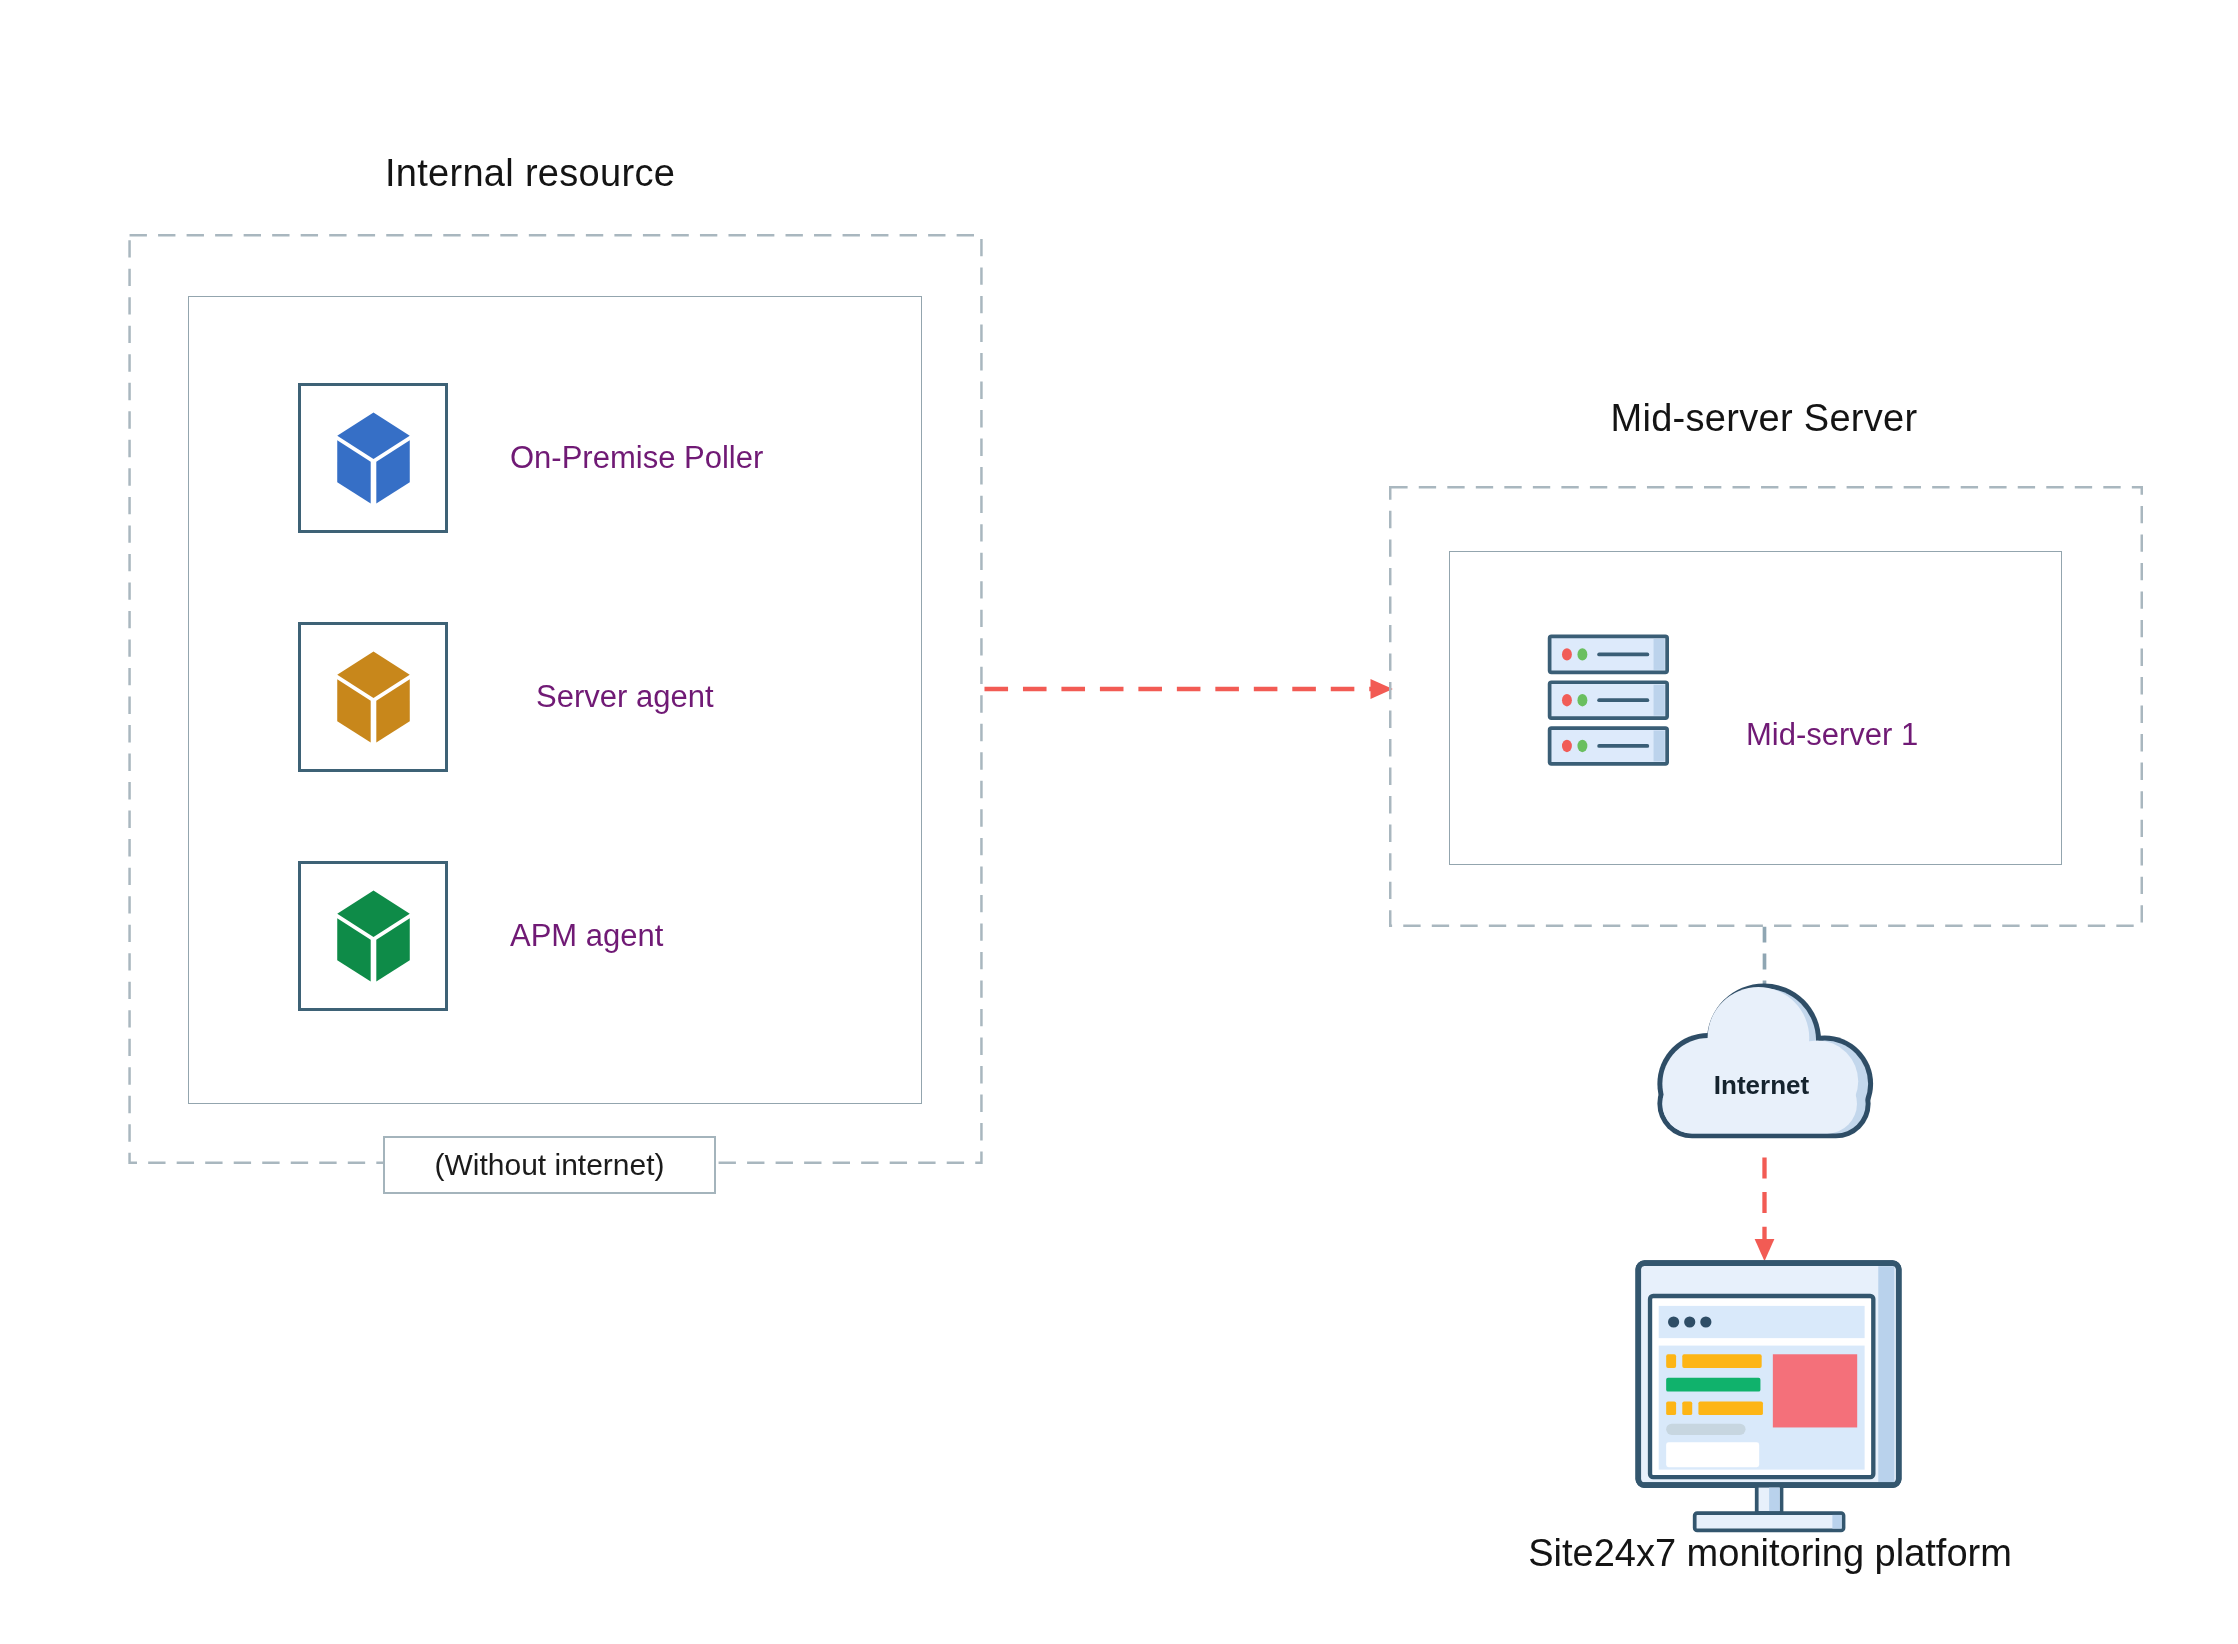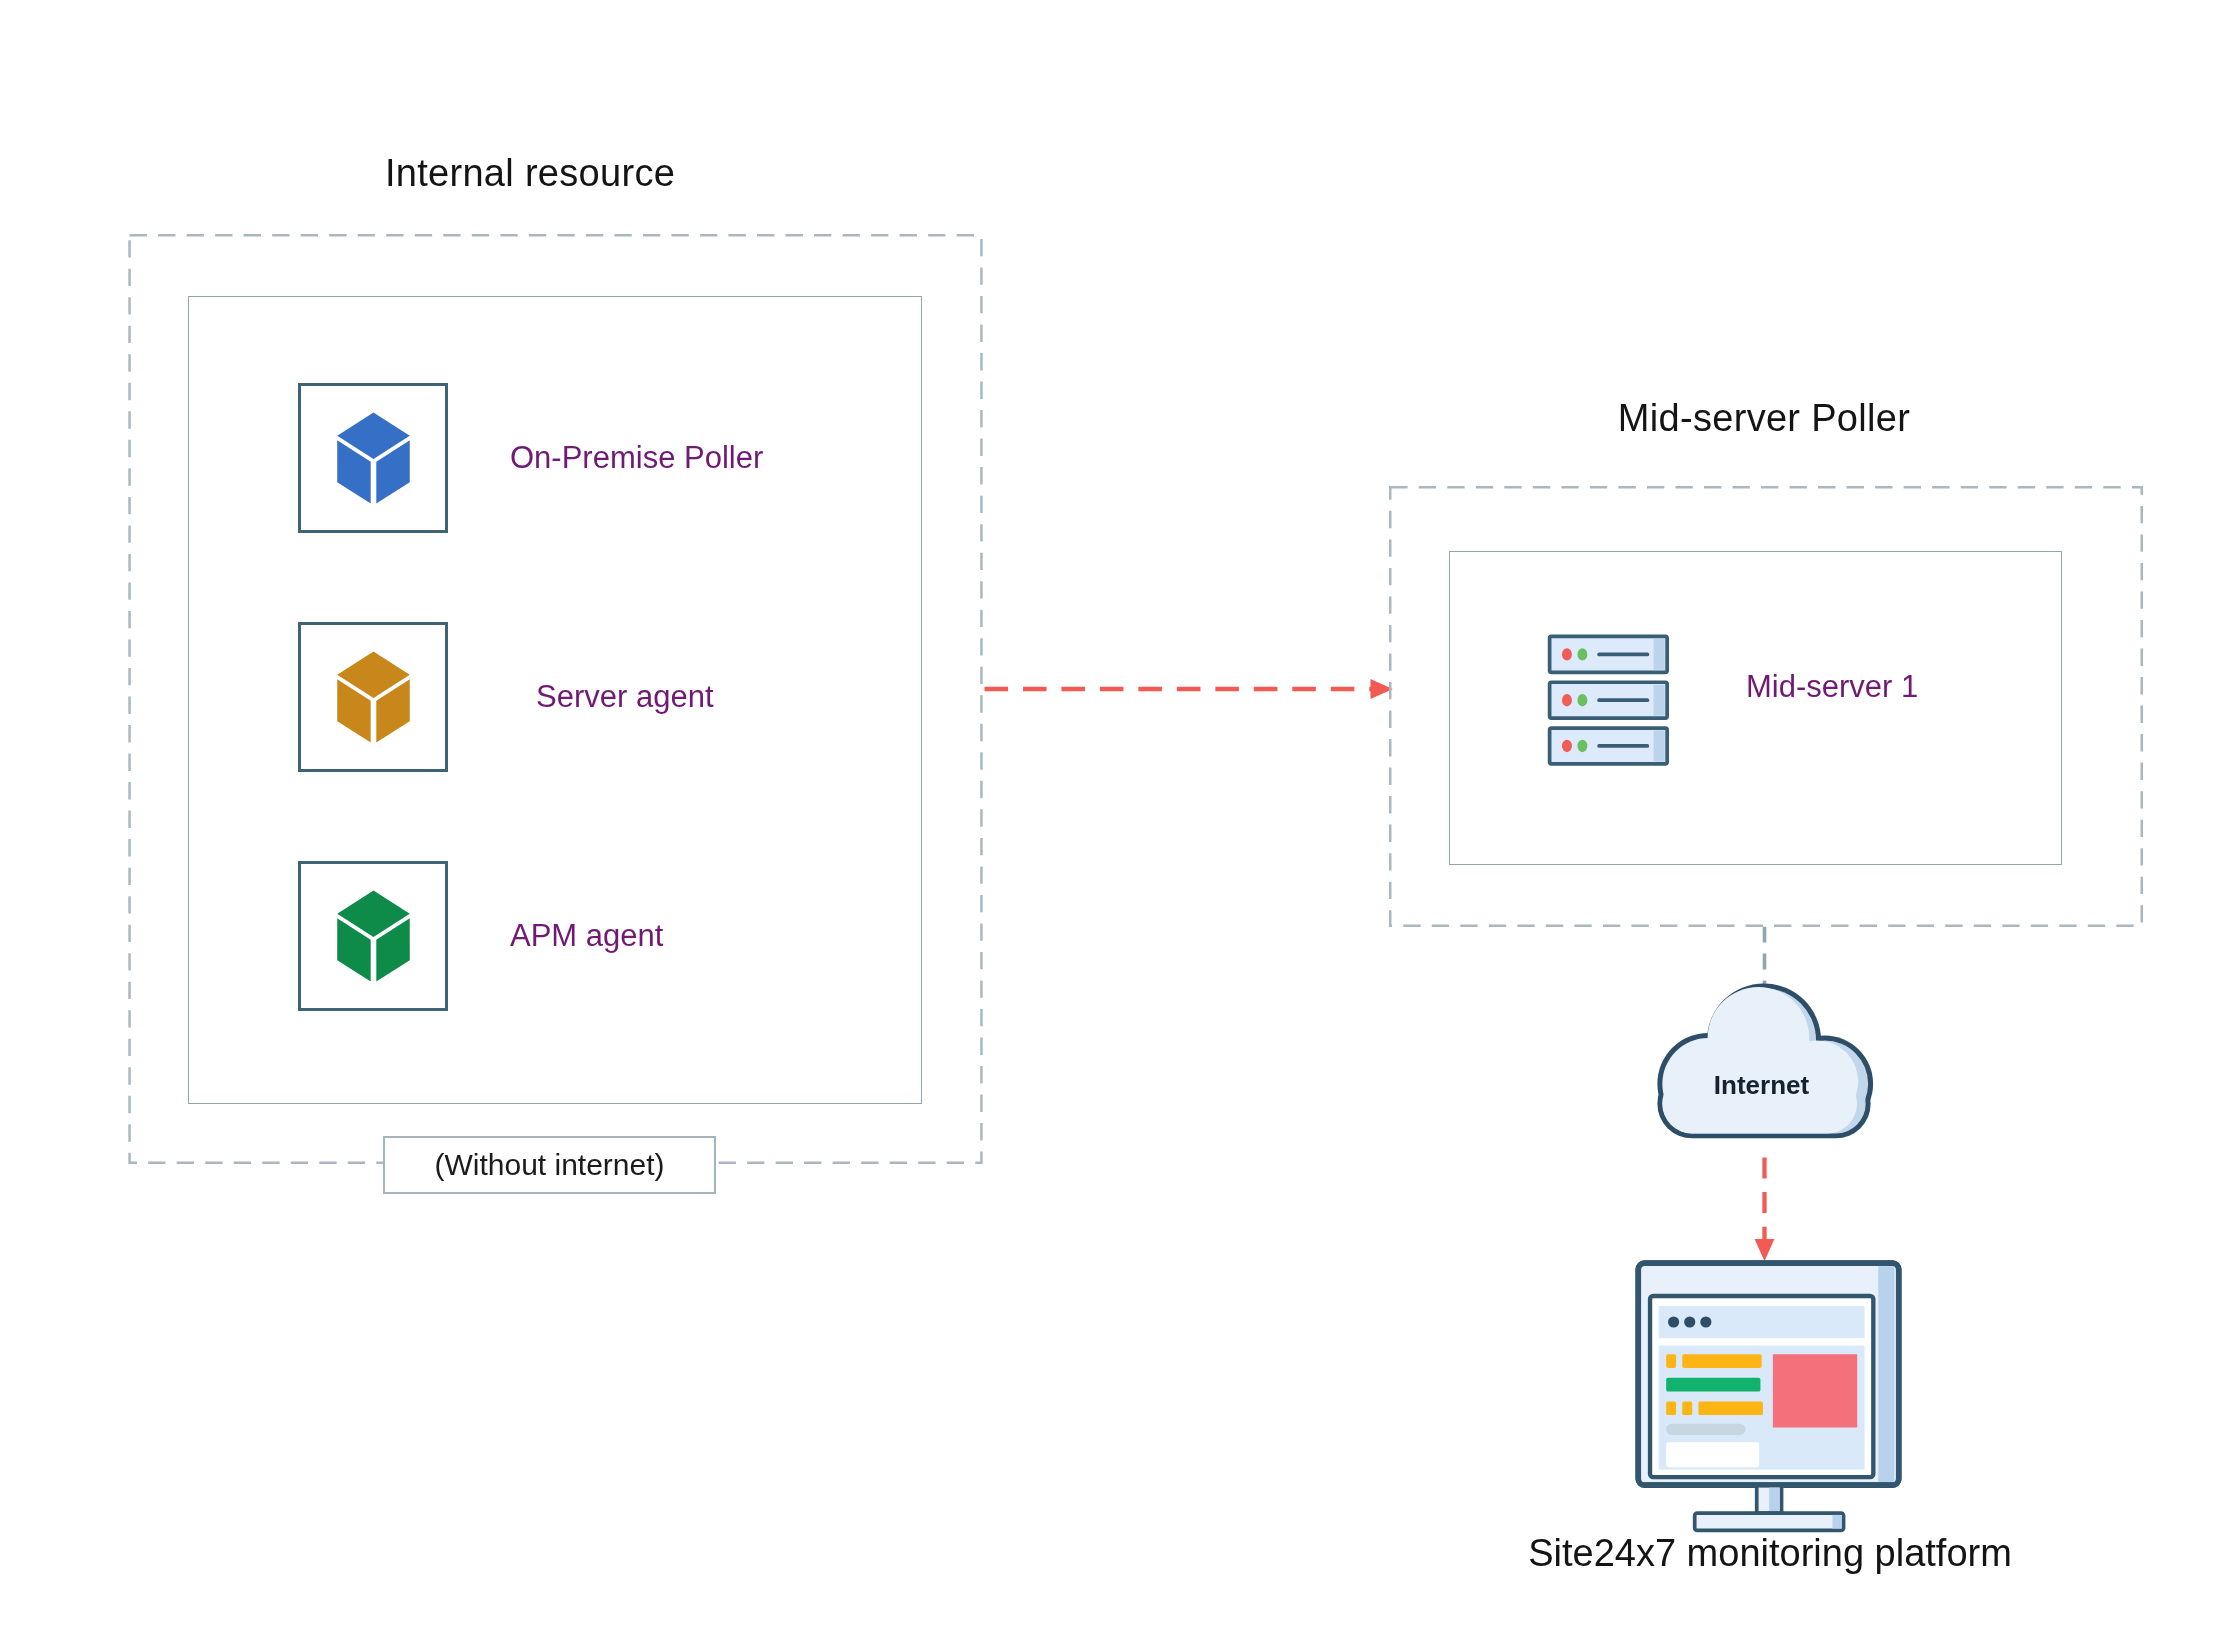--- a/index.html
+++ b/index.html
@@ -63,21 +63,21 @@
   </div>
   <div class="abs item-label" style="left:510px;top:861px;height:150px;">APM agent</div>
 
   <div class="abs footnote-box" style="left:383px;top:1136px;width:333px;height:58px;">(Without internet)</div>
 
   <svg class="abs" style="left:982px;top:669px;" width="422" height="40" viewBox="0 0 680 64">
     <line x1="4" y1="32" x2="628" y2="32" stroke="#f25b54" stroke-width="7" stroke-dasharray="38 24"></line>
     <polygon points="626,16 662,32 626,48" fill="#f25b54"></polygon>
   </svg>
 
-  <div class="abs title" style="left:1485px;top:397px;width:558px;">Mid-server Poller</div>
+  <div class="abs title" style="left:1485px;top:397px;width:558px;">Mid-server Server</div>
 
   <svg class="abs" style="left:1389px;top:486px;" width="754" height="441" viewBox="0 0 1216 711">
     <rect x="2" y="2" width="1212" height="707" fill="none" stroke="#a9b7bf" stroke-width="4" stroke-dasharray="28 18"></rect>
   </svg>
 
   <div class="abs solid-box" style="left:1449px;top:551px;width:613px;height:314px;"></div>
 
   <svg class="abs" style="left:1547px;top:634px;" width="124" height="133" viewBox="0 0 200 215">
     <g>
       <rect x="4" y="4" width="190" height="58" rx="3" fill="#ddeafb" stroke="#3a5e76" stroke-width="6"></rect>
@@ -95,21 +95,21 @@
     </g>
     <g>
       <rect x="4" y="152" width="190" height="58" rx="3" fill="#ddeafb" stroke="#3a5e76" stroke-width="6"></rect>
       <rect x="172" y="156" width="18" height="50" fill="#bcd3ec"></rect>
       <ellipse cx="32" cy="181" rx="8" ry="10" fill="#f15c57"></ellipse>
       <ellipse cx="57" cy="181" rx="8" ry="10" fill="#6abf5f"></ellipse>
       <line x1="84" y1="181" x2="162" y2="181" stroke="#3a5e76" stroke-width="6" stroke-linecap="round"></line>
     </g>
   </svg>
 
-  <div class="abs item-label" style="left:1746px;top:620px;height:133px;">Mid-server 1</div>
+  <div class="abs item-label" style="left:1746px;top:668px;height:133px;">Mid-server 1</div>
 
   <svg class="abs" style="left:1748px;top:925px;" width="33" height="67" viewBox="0 0 54 108">
     <line x1="27" y1="2" x2="27" y2="106" stroke="#8fa6b3" stroke-width="6" stroke-dasharray="26 18"></line>
   </svg>
 
   <svg class="abs" style="left:1646px;top:971px;" width="236" height="181" viewBox="0 0 380 292">
 
     <g fill="#2e4d66">
       <circle cx="100" cy="182" r="82"></circle>
       <circle cx="190" cy="112" r="92"></circle>

